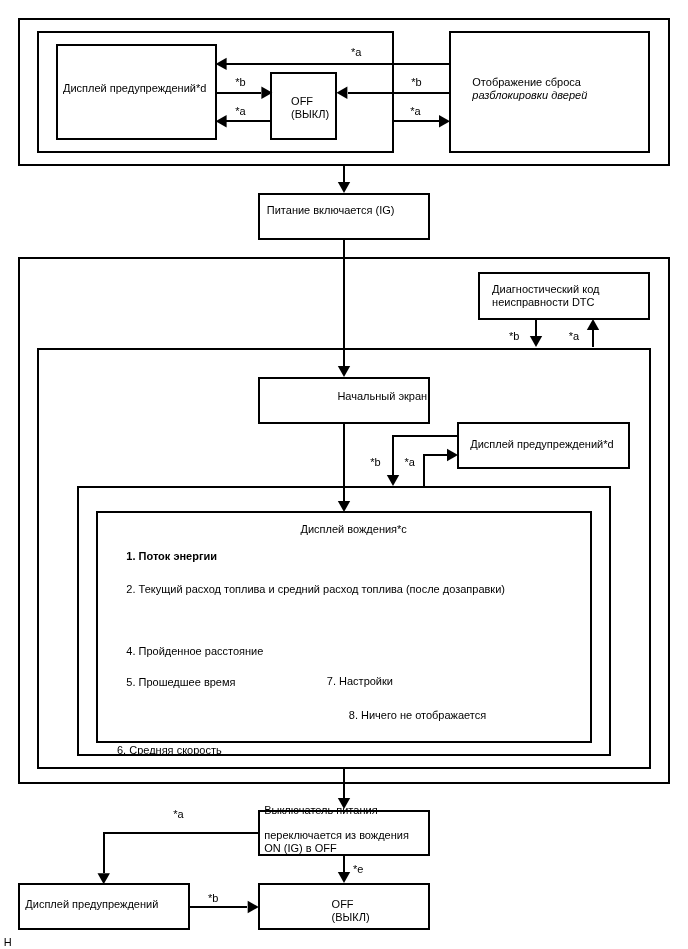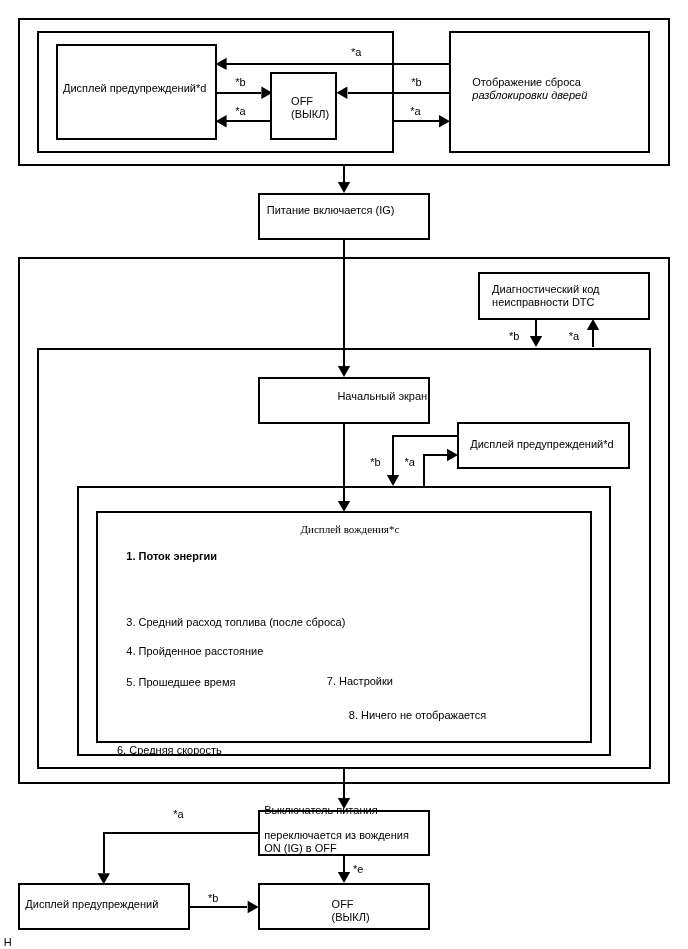--- a/index.html
+++ b/index.html
@@ -46,33 +46,33 @@
   <div class="t" style="left:410.2px;top:105.2px;">*a</div>
   <div class="t" style="left:266.8px;top:204.3px;">Питание включается (IG)</div>
   <div class="t" style="left:492.1px;top:282.7px;">Диагностический код</div>
   <div class="t" style="left:492.1px;top:295.6px;">неисправности DTC</div>
   <div class="t" style="left:509.0px;top:330.0px;">*b</div>
   <div class="t" style="left:568.8px;top:330.0px;">*a</div>
   <div class="t" style="left:293.4px;top:390.0px;margin-left:44px;">Начальный экран</div>
   <div class="t" style="left:470.2px;top:437.6px;">Дисплей предупреждений*d</div>
   <div class="t" style="left:370.2px;top:455.9px;">*b</div>
   <div class="t" style="left:404.4px;top:455.9px;">*a</div>
-  <div class="t" style="left:300.5px;top:523.4px;font-family:Liberation Serif, serif;">Дисплей вождения*c</div>
+  <div class="t" style="left:300.5px;top:523.4px;">Дисплей вождения*c</div>
   <div class="t" style="left:264.2px;top:781px;margin-top:23px;">Выключатель питания</div>
   <div class="t" style="left:264.2px;top:829.3px;">переключается из вождения</div>
   <div class="t" style="left:264.2px;top:842.2px;">ON (IG) в OFF</div>
   <div class="t" style="left:173.3px;top:807.5px;">*a</div>
   <div class="t" style="left:353.1px;top:862.5px;">*e</div>
   <div class="t" style="left:208.1px;top:891.8px;">*b</div>
   <div class="t" style="left:25.3px;top:897.9px;">Дисплей предупреждений</div>
   <div class="t" style="left:331.6px;top:897.6px;">OFF</div>
   <div class="t" style="left:331.6px;top:910.7px;">(ВЫКЛ)</div>
   <div class="t" style="left:3.7px;top:936.3px;">Н</div>
   <div class="t" style="left:126.3px;top:549.8px;font-weight:bold;">1. Поток энергии</div>
-  <div class="t" style="left:126.3px;top:616.3px;">3. Средний расход топлива (после сброса)</div>
+  <div class="t" style="left:126.3px;top:583.0px;">2. Текущий расход топлива и средний расход топлива (после дозаправки)</div>
   <div class="t" style="left:126.3px;top:645.2px;">4. Пройденное расстояние</div>
   <div class="t" style="left:126.3px;top:676.1px;">5. Прошедшее время</div>
   <div class="t" style="left:117px;top:710.0px;margin-top:34px;">6. Средняя скорость</div>
   <div class="t" style="left:326.8px;top:675.3px;">7. Настройки</div>
   <div class="t" style="left:326.8px;top:708.5px;margin-left:22px;">8. Ничего не отображается</div>
 
   <svg class="lines" width="688" height="949" viewBox="0 0 688 949">
     <g stroke="#000" stroke-width="2" fill="none" shape-rendering="crispEdges">
       <path d="M450,63.9 L226,63.9"></path>
       <path d="M215.6,92.8 L261,92.8"></path>

